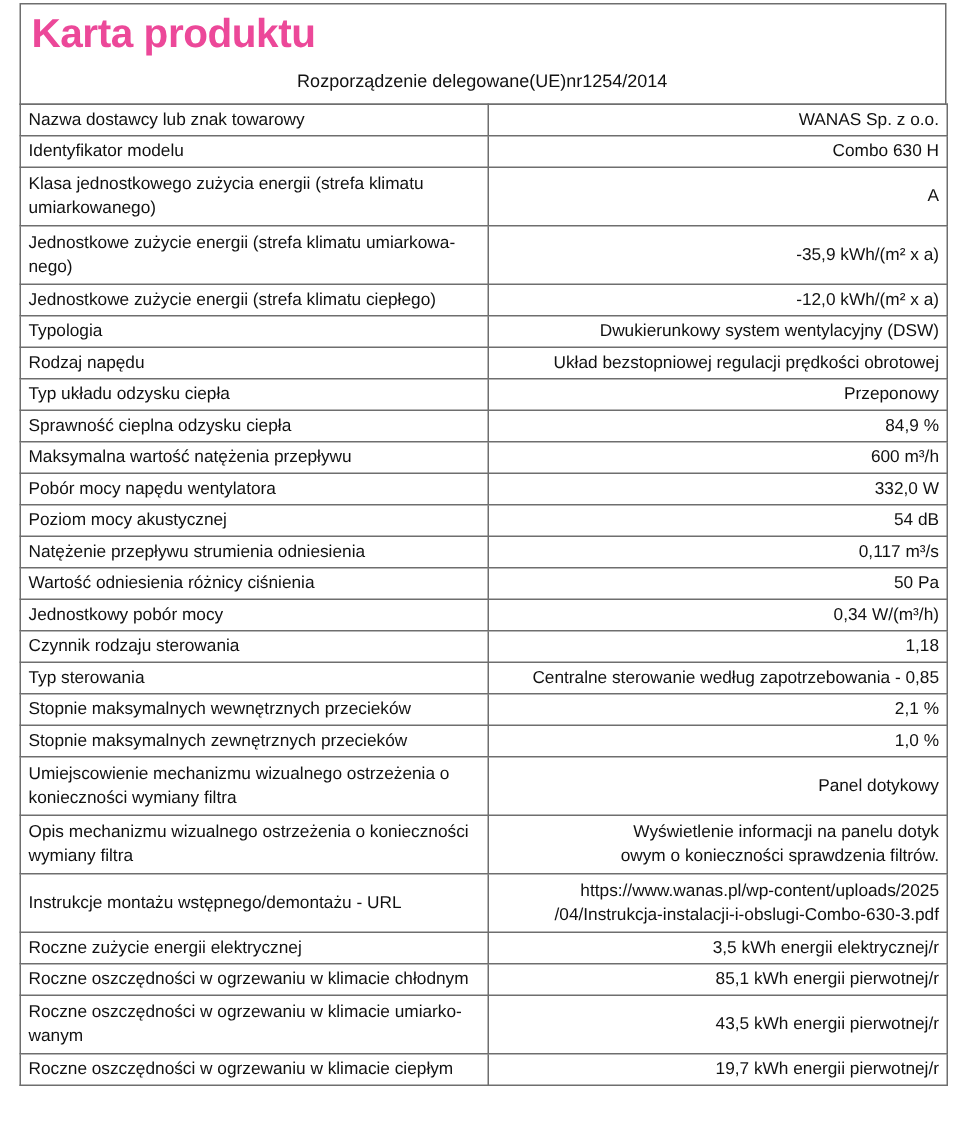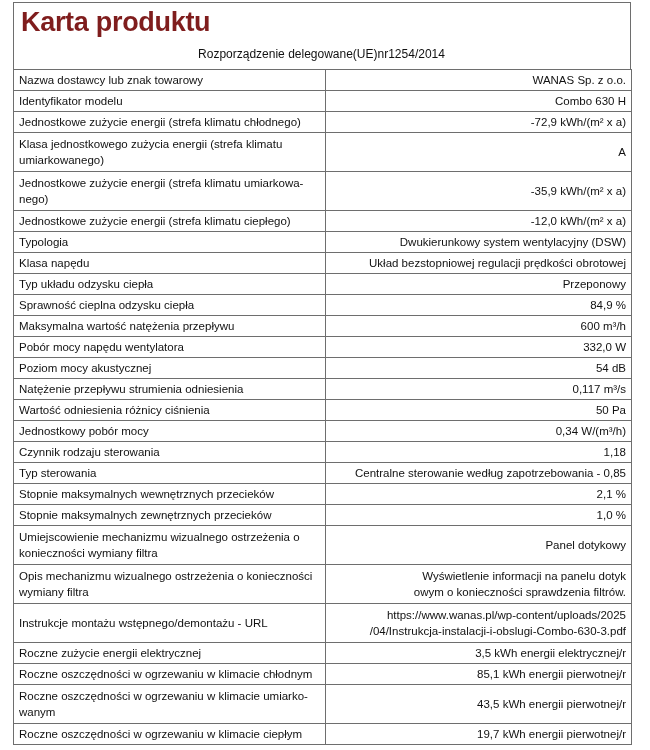--- a/index.html
+++ b/index.html
@@ -24,21 +24,21 @@
   }
   .header-box {
     box-sizing: border-box;
     border: 1px solid #6e6e6e;
     height: 68px;
     padding: 3px 8px 4px 7px;
   }
   .doc-title {
     font-size: 27px;
     font-weight: bold;
-    color: #7f1d1d;
+    color: #ec4899;
     line-height: 33px;
     letter-spacing: -0.3px;
   }
   .doc-subtitle {
     font-size: 12px;
     line-height: 14px;
     margin-top: 8px;
     color: #111111;
     text-align: center;
   }
@@ -84,44 +84,40 @@
     <table class="product-table">
       <tbody>
         <tr class="h1">
             <td class="lbl">Nazwa dostawcy lub znak towarowy</td>
             <td class="val">WANAS Sp. z o.o.</td>
           </tr>
         <tr class="h1">
             <td class="lbl">Identyfikator modelu</td>
             <td class="val">Combo 630 H</td>
           </tr>
-        <tr class="h1">
-            <td class="lbl">Jednostkowe zużycie energii (strefa klimatu chłodnego)</td>
-            <td class="val">-72,9 kWh/(m² x a)</td>
-          </tr>
         <tr class="h2">
             <td class="lbl">Klasa jednostkowego zużycia energii (strefa klimatu
 umiarkowanego)</td>
             <td class="val">A</td>
           </tr>
         <tr class="h2">
             <td class="lbl">Jednostkowe zużycie energii (strefa klimatu umiarkowa-
 nego)</td>
             <td class="val">-35,9 kWh/(m² x a)</td>
           </tr>
         <tr class="h1">
             <td class="lbl">Jednostkowe zużycie energii (strefa klimatu ciepłego)</td>
             <td class="val">-12,0 kWh/(m² x a)</td>
           </tr>
         <tr class="h1">
             <td class="lbl">Typologia</td>
             <td class="val">Dwukierunkowy system wentylacyjny (DSW)</td>
           </tr>
         <tr class="h1">
-            <td class="lbl">Klasa napędu</td>
+            <td class="lbl">Rodzaj napędu</td>
             <td class="val">Układ bezstopniowej regulacji prędkości obrotowej</td>
           </tr>
         <tr class="h1">
             <td class="lbl">Typ układu odzysku ciepła</td>
             <td class="val">Przeponowy</td>
           </tr>
         <tr class="h1">
             <td class="lbl">Sprawność cieplna odzysku ciepła</td>
             <td class="val">84,9 %</td>
           </tr>

